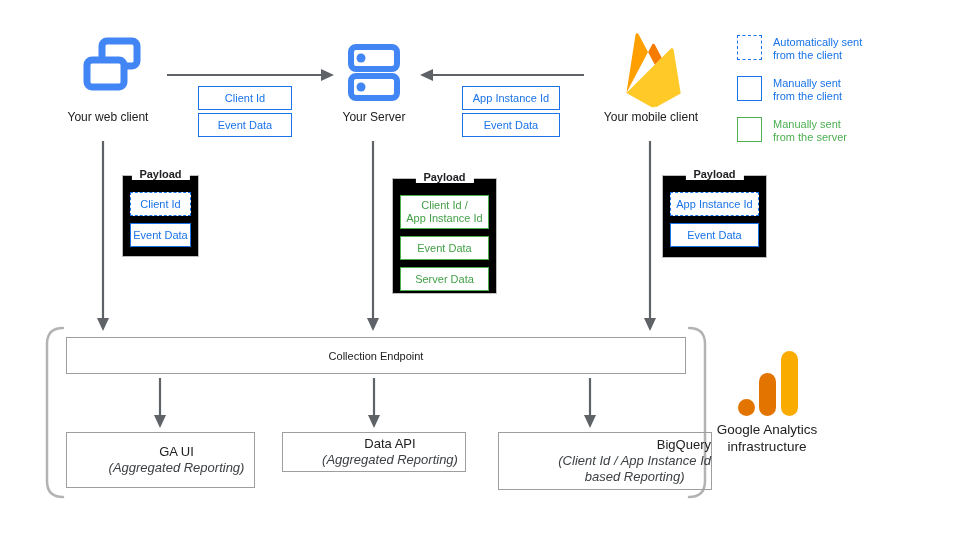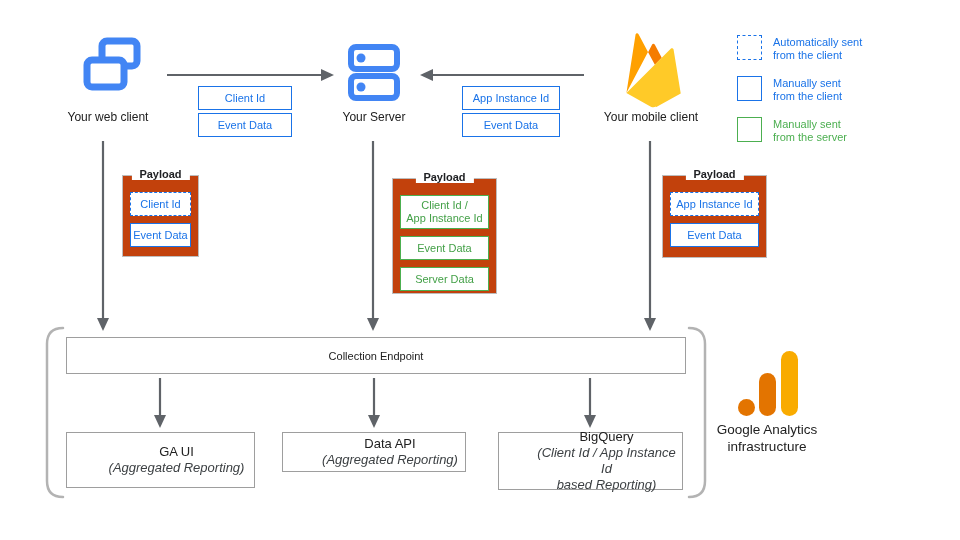--- a/index.html
+++ b/index.html
@@ -9,21 +9,21 @@
   svg.wires{position:absolute;left:0;top:0;width:960px;height:540px;}
 
   
   .node-label{position:absolute;width:160px;text-align:center;font-size:12px;font-weight:500;color:#212121;}
 
   
   .tag{position:absolute;height:22px;line-height:22px;text-align:center;background:#fff;
        border:1.4px solid #1a73e8;color:#1a73e8;font-size:11px;font-weight:500;}
 
   
-  .payload{position:absolute;border:1px solid #bdbdbd;background:#c2410c;box-sizing:border-box;}
+  .payload{position:absolute;border:1px solid #bdbdbd;background:#000000;box-sizing:border-box;}
   .payload-title{position:absolute;top:-8px;left:50%;transform:translateX(-50%);background:#fff;
                  padding:0 8px;font-size:11px;font-weight:bold;color:#202124;white-space:nowrap;}
   .pl-items{display:flex;flex-direction:column;gap:7px;margin:16px 7px 10px 7px;}
   .pl-item{min-height:22px;display:flex;align-items:center;justify-content:center;text-align:center;
            font-size:11px;font-weight:500;background:#fff;white-space:pre-line;line-height:13px;}
   .pl-item.blue-solid{border:1.4px solid #1a73e8;color:#1a73e8;}
   .pl-item.blue-dashed{border:1.4px dashed #1a73e8;color:#1a73e8;}
   .pl-item.green-solid{border:1.4px solid #4caf50;color:#43a047;}
 
   
@@ -168,21 +168,21 @@
   </div>
 
   <div class="out-box" style="left:66px;top:432px;width:189px;height:56px;">
     <div class="out-name">GA UI</div>
     <div class="out-detail">(Aggregated Reporting)</div>
   </div>
   <div class="out-box" style="left:282px;top:432px;width:184px;height:40px;">
     <div class="out-name">Data API</div>
     <div class="out-detail">(Aggregated Reporting)</div>
   </div>
-  <div class="out-box" style="left:498px;top:432px;width:185px;height:58px;">
+  <div class="out-box" style="left:498px;top:432px;width:214px;height:58px;align-items:flex-end;">
     <div class="out-name">BigQuery</div>
     <div class="out-detail">(Client Id / App Instance Id
 based Reporting)</div>
   </div>
 
   <svg class="abs" style="left:737px;top:350px;" width="62" height="66">
     <rect x="44" y="1" width="17" height="65" rx="8.5" fill="#f9ab00"></rect>
     <rect x="22" y="23" width="17" height="43" rx="8.5" fill="#e37400"></rect>
     <circle cx="9.5" cy="57.5" r="8.5" fill="#e37400"></circle>
   </svg>

